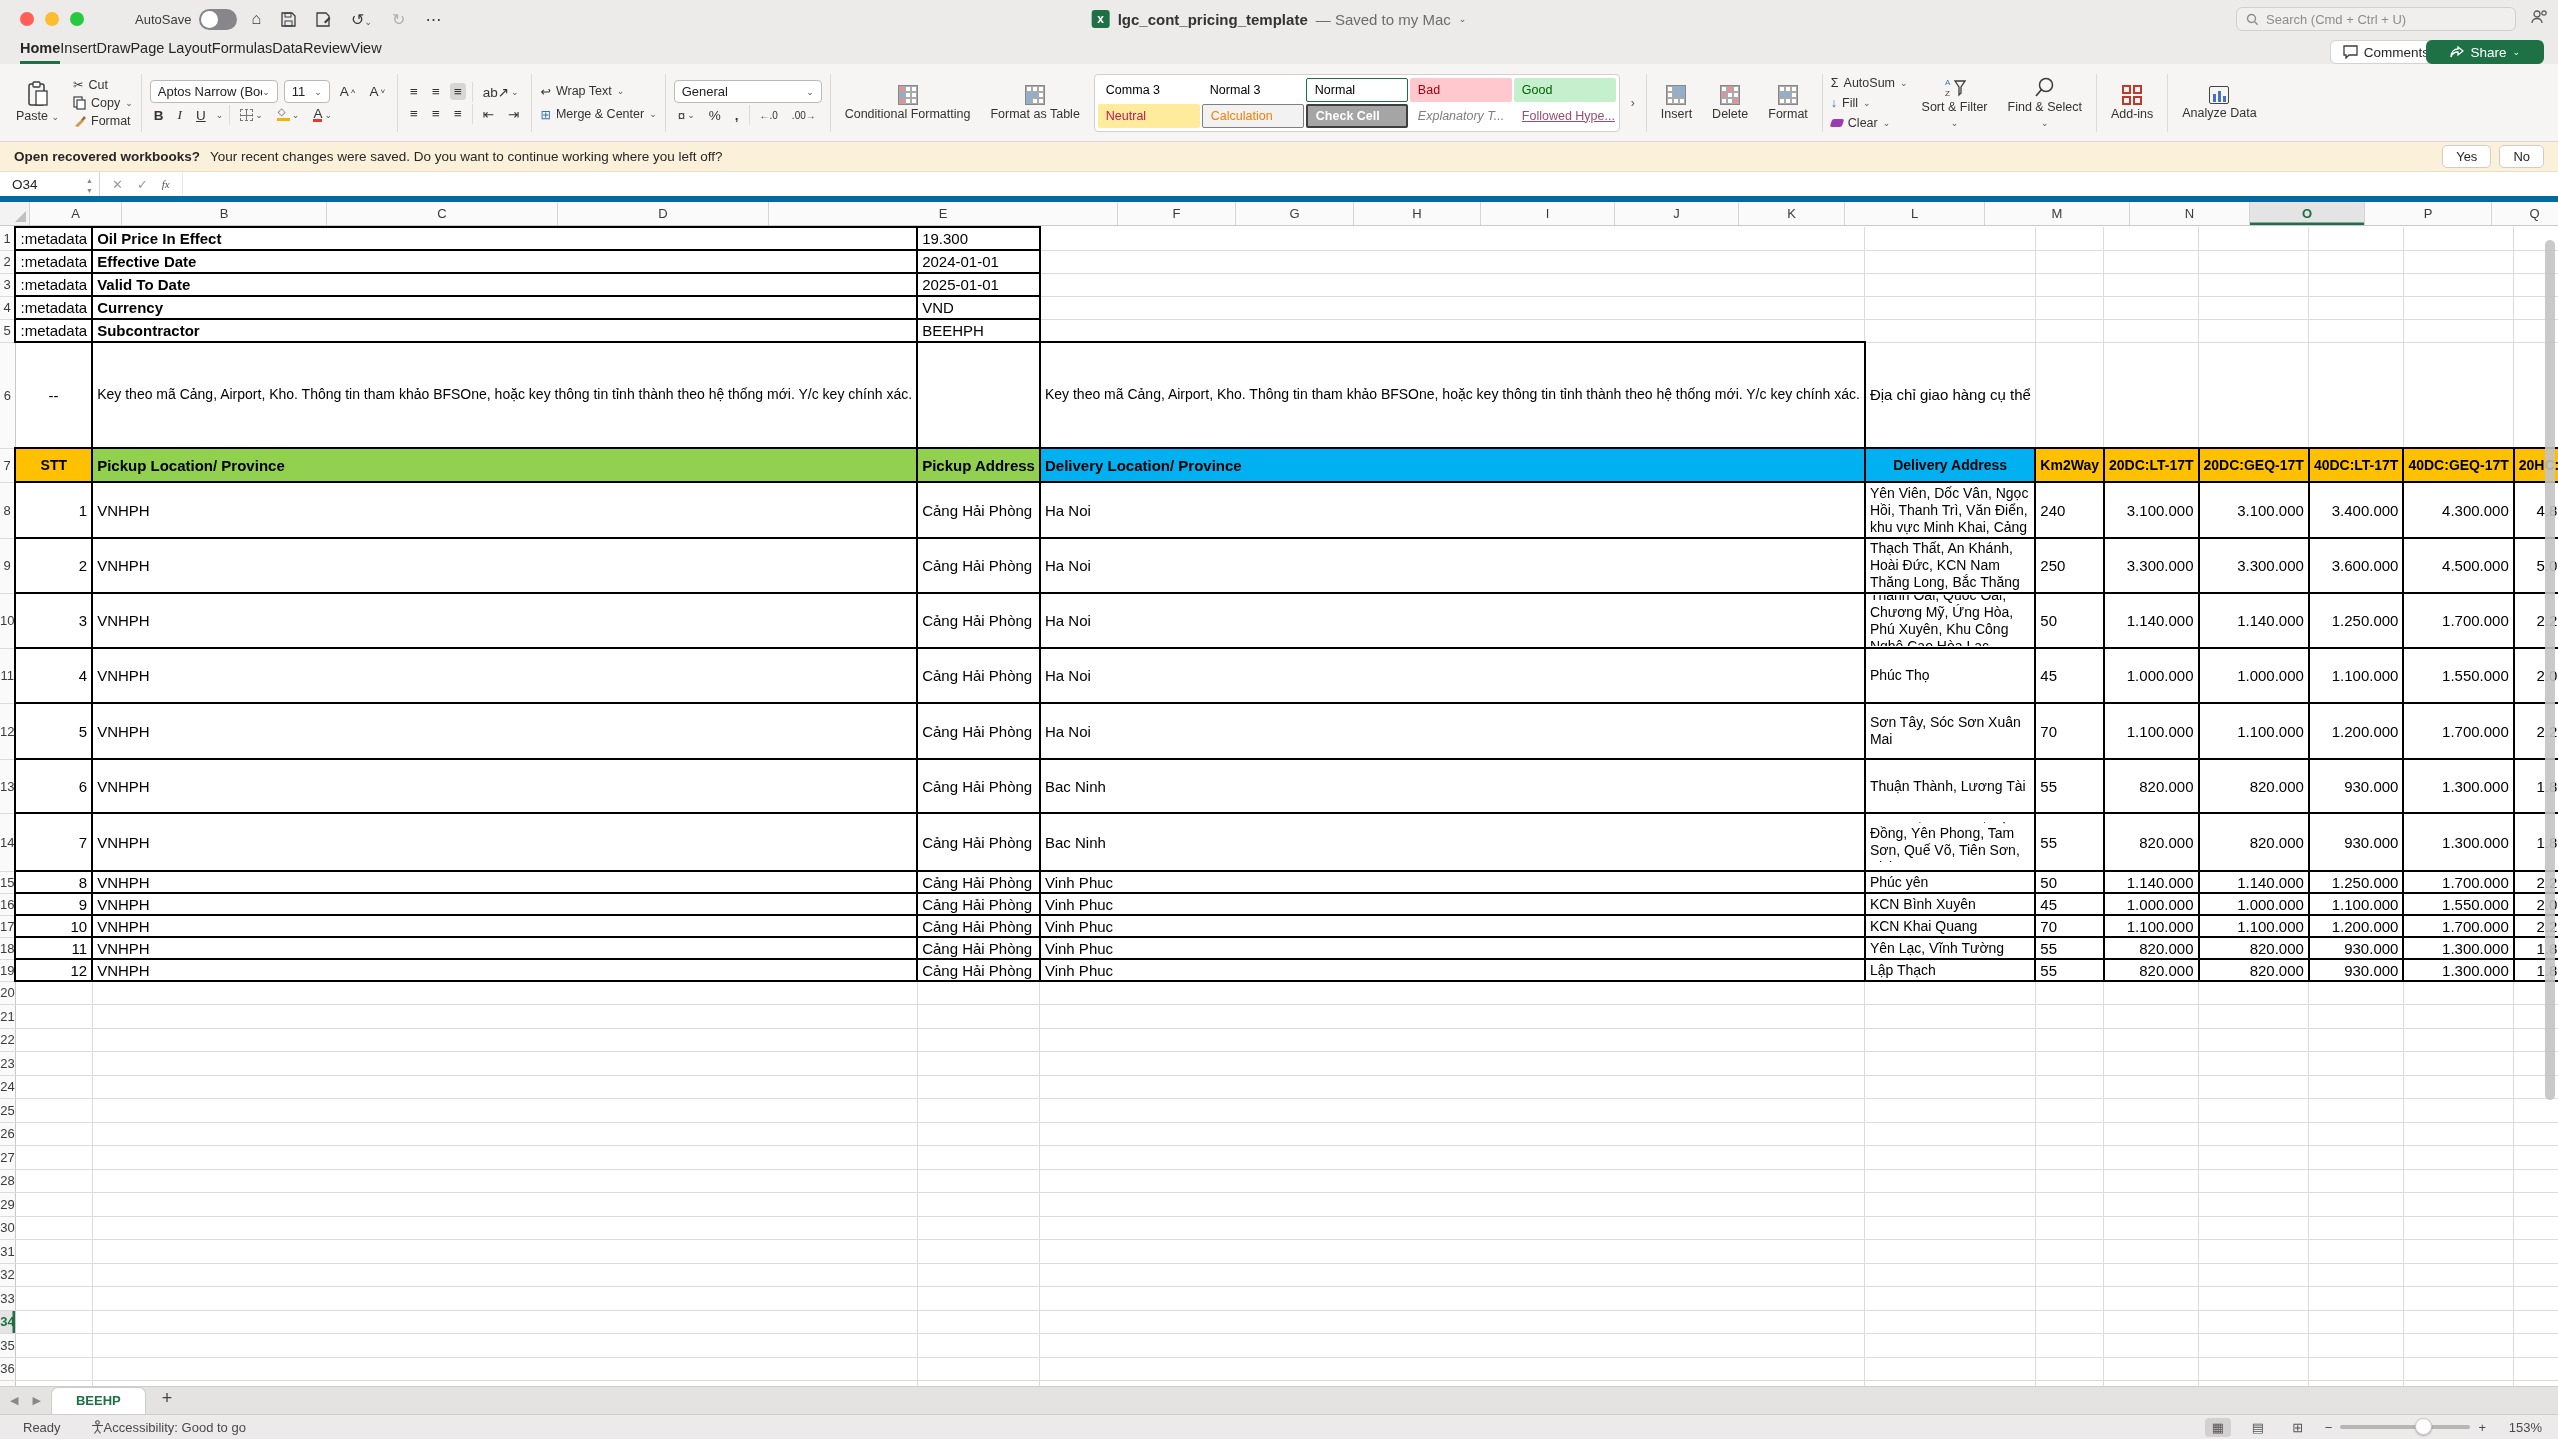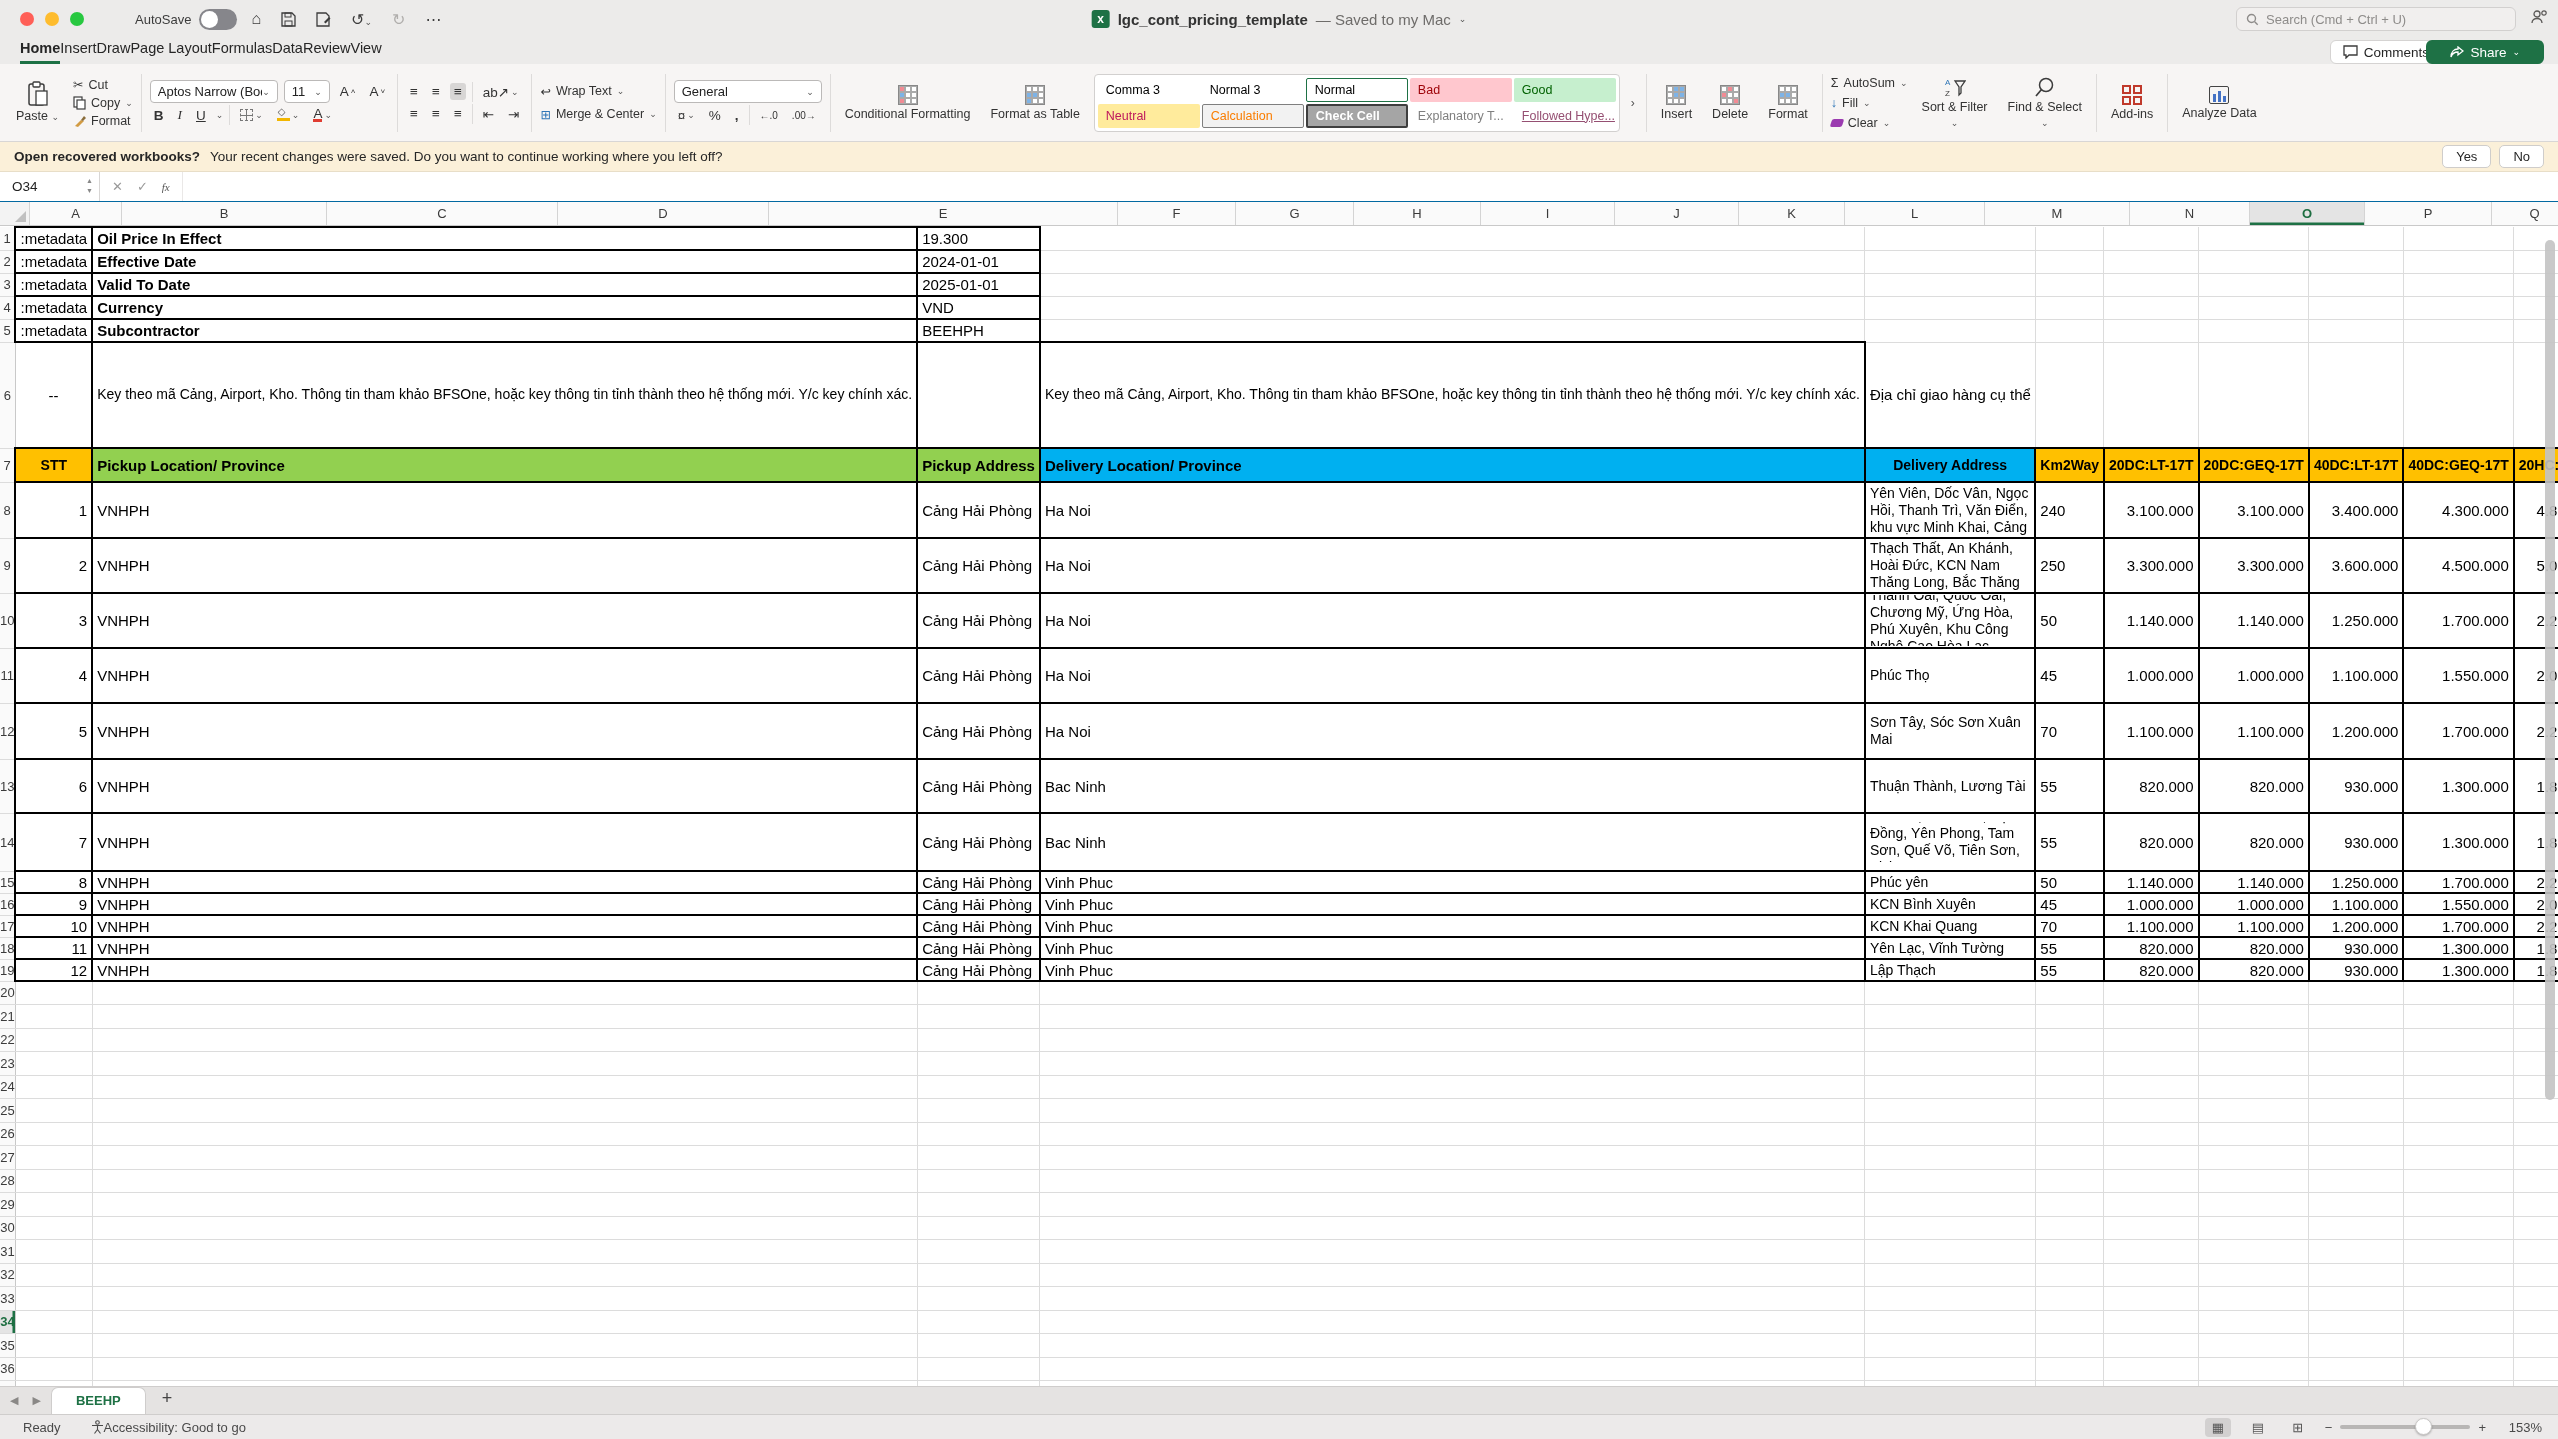--- a/index.html
+++ b/index.html
@@ -60,32 +60,32 @@
      linear-gradient(#4472C4 0 0) 8px 4px/3px 11px no-repeat,
      linear-gradient(#4472C4 0 0) 13px 9px/3px 6px no-repeat; }
   .gallery { background:#fff; border:1px solid #D2D0CF; border-radius:4px; display:grid; grid-template-columns:repeat(5,104px); grid-auto-rows:26px; padding:2px; align-items:stretch; }
   .gitem { display:flex; align-items:center; padding:0 8px; font-size:12.5px; margin:1px; border-radius:2px; white-space:nowrap; overflow:hidden; }
   .g-normal { border:1.5px solid #1E7145; }
   .g-bad { background:#FFC7CE; color:#9C0006; }
   .g-good { background:#C6EFCE; color:#006100; }
   .g-neutral { background:#FFEB9C; color:#be185d; }
   .g-calc { background:#F2F2F2; color:#FA7D00; border:1px solid #7F7F7F; }
   .g-check { background:#A5A5A5; color:#fff; border:2px solid #3F3F3F; font-weight:bold; }
-  .g-expl { color:#7F7F7F; }
+  .g-expl { font-style:italic; color:#7F7F7F; }
   .g-hyper { color:#954F72; text-decoration:underline; }
   .gal-more { display:flex; align-items:center; font-size:12px; color:#555; padding:0 3px; }
 
   
   .notifbar { height:30px; background:#FBF0D9; border-bottom:1px solid #E8DEC8; display:flex; align-items:center; padding:0 14px; font-size:13.5px; color:#262626; }
   .notifbar b { margin-right:10px; }
   .nspacer { flex:1; }
   .nbtn { background:#fff; border:1px solid #CFCDCB; border-radius:5px; padding:3px 13px; font-size:13px; margin-left:8px; color:#262626; }
 
   
-  .formulabar { height:30px; background:#fff; border-bottom:1px solid #0369a1; display:flex; align-items:stretch; }
+  .formulabar { height:30px; background:#fff; border-bottom:6px solid #0369a1; display:flex; align-items:stretch; }
   .namebox { width:100px; border-right:1px solid #D8D6D5; display:flex; align-items:center; font-size:13.5px; color:#222; padding-left:12px; position:relative; }
   .stepper { position:absolute; right:6px; top:4px; display:flex; flex-direction:column; font-size:7px; color:#888; line-height:10px; }
   .fbicons { display:flex; align-items:center; gap:14px; padding:0 12px; color:#9a9a9a; font-size:13px; border-right:1px solid #EAE8E7; }
   .fx { font-style:italic; font-family:"Liberation Serif",serif; font-size:11px; color:#555; }
 
   
   .sheet { position:relative; height:1184px; background:#fff; overflow:hidden; }
   .colhdr { display:flex; height:24px; background:#FAFAFA; border-bottom:1px solid #C9C9C9; font-size:13px; color:#3b3b3b; }
   .ch { border-right:1px solid #D4D4D4; display:flex; align-items:center; justify-content:center; flex:0 0 auto; }
   .ch.sel { background:#E4E4E4; color:#1E6E41; font-weight:bold; box-shadow:inset 0 -2.5px 0 #1E7145; }

